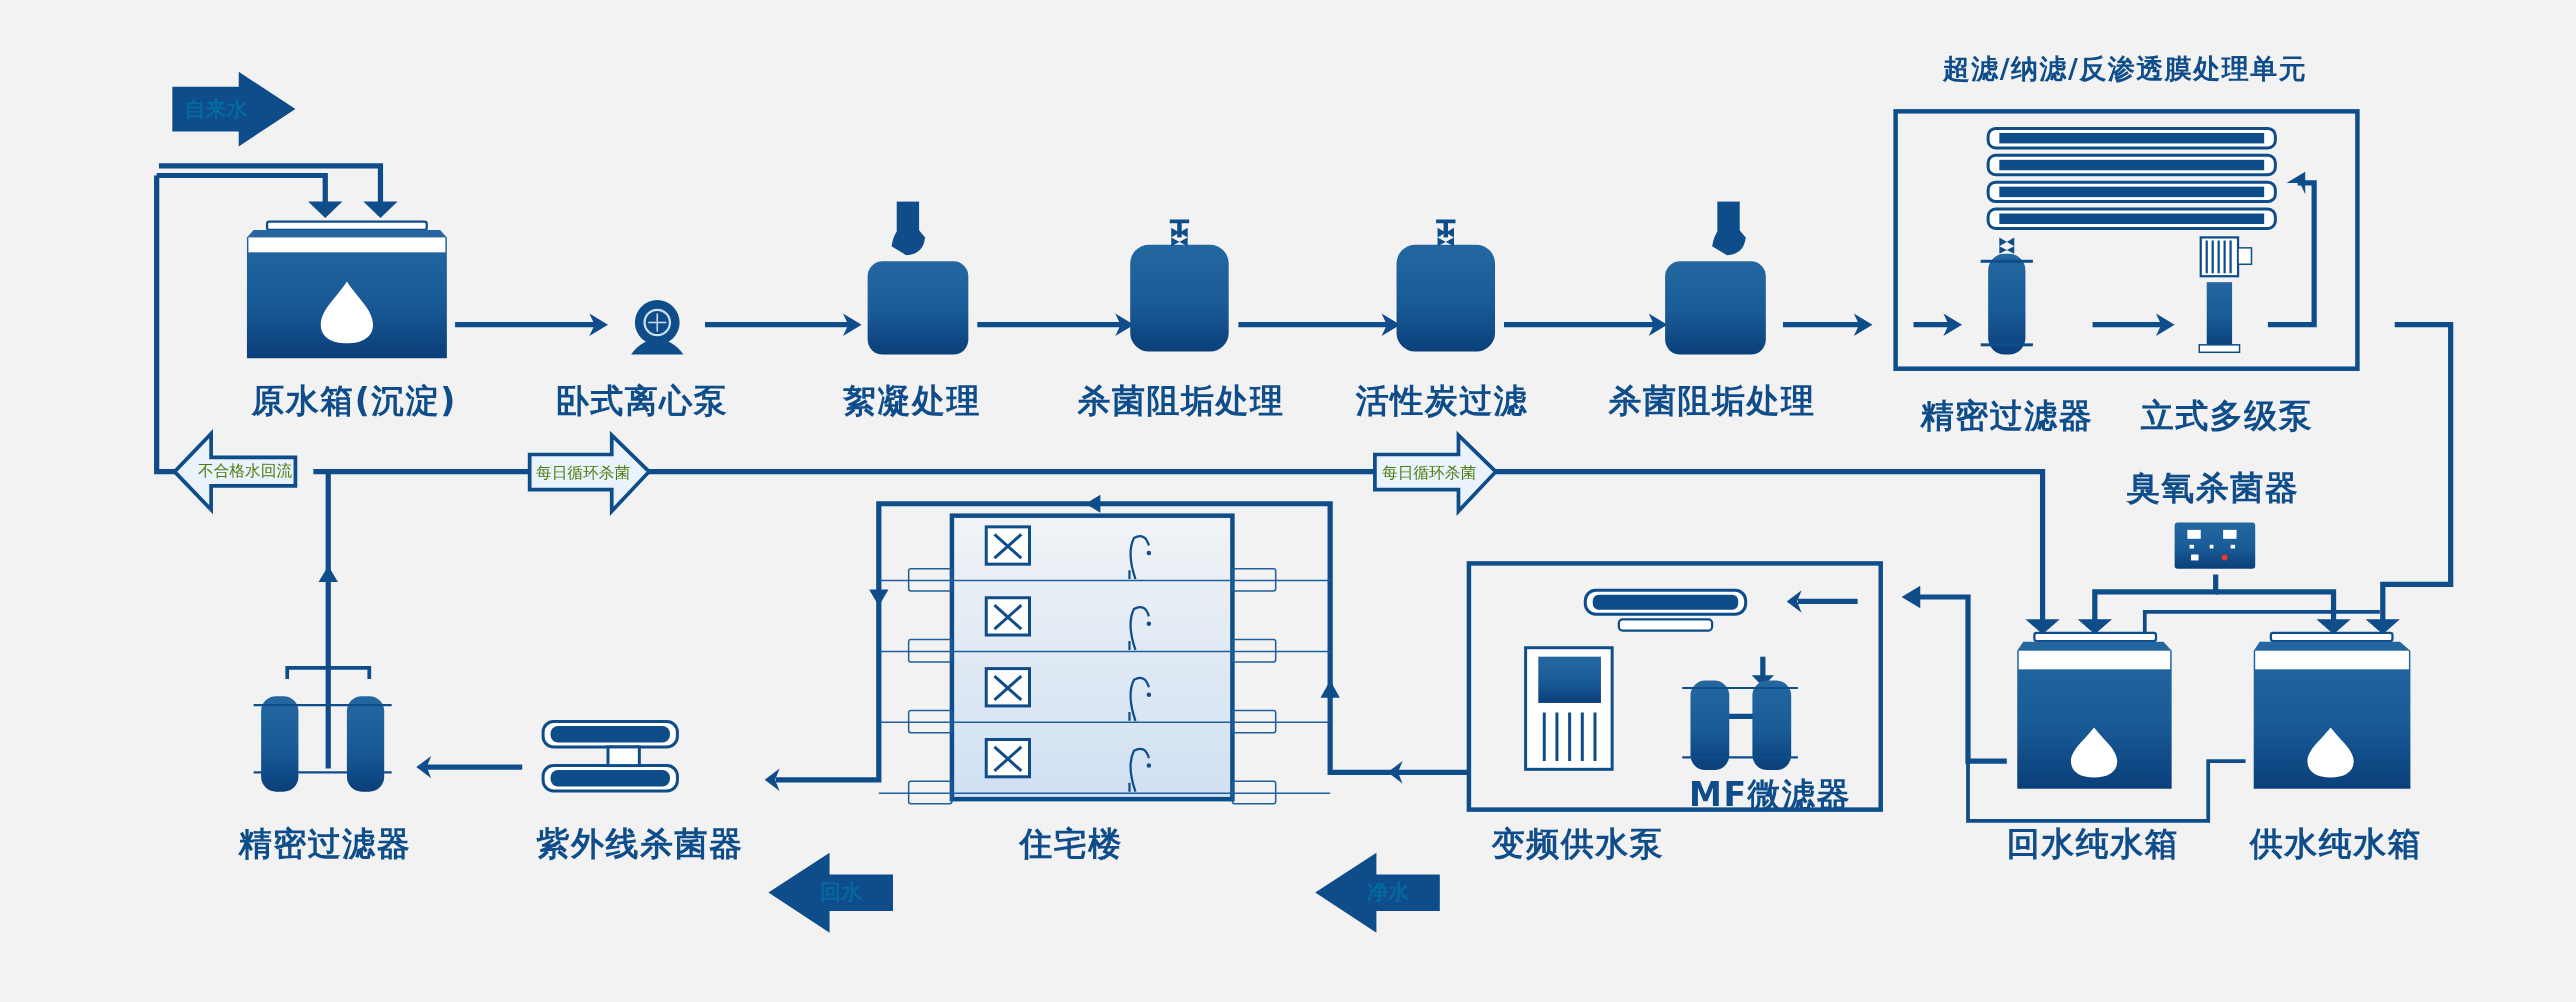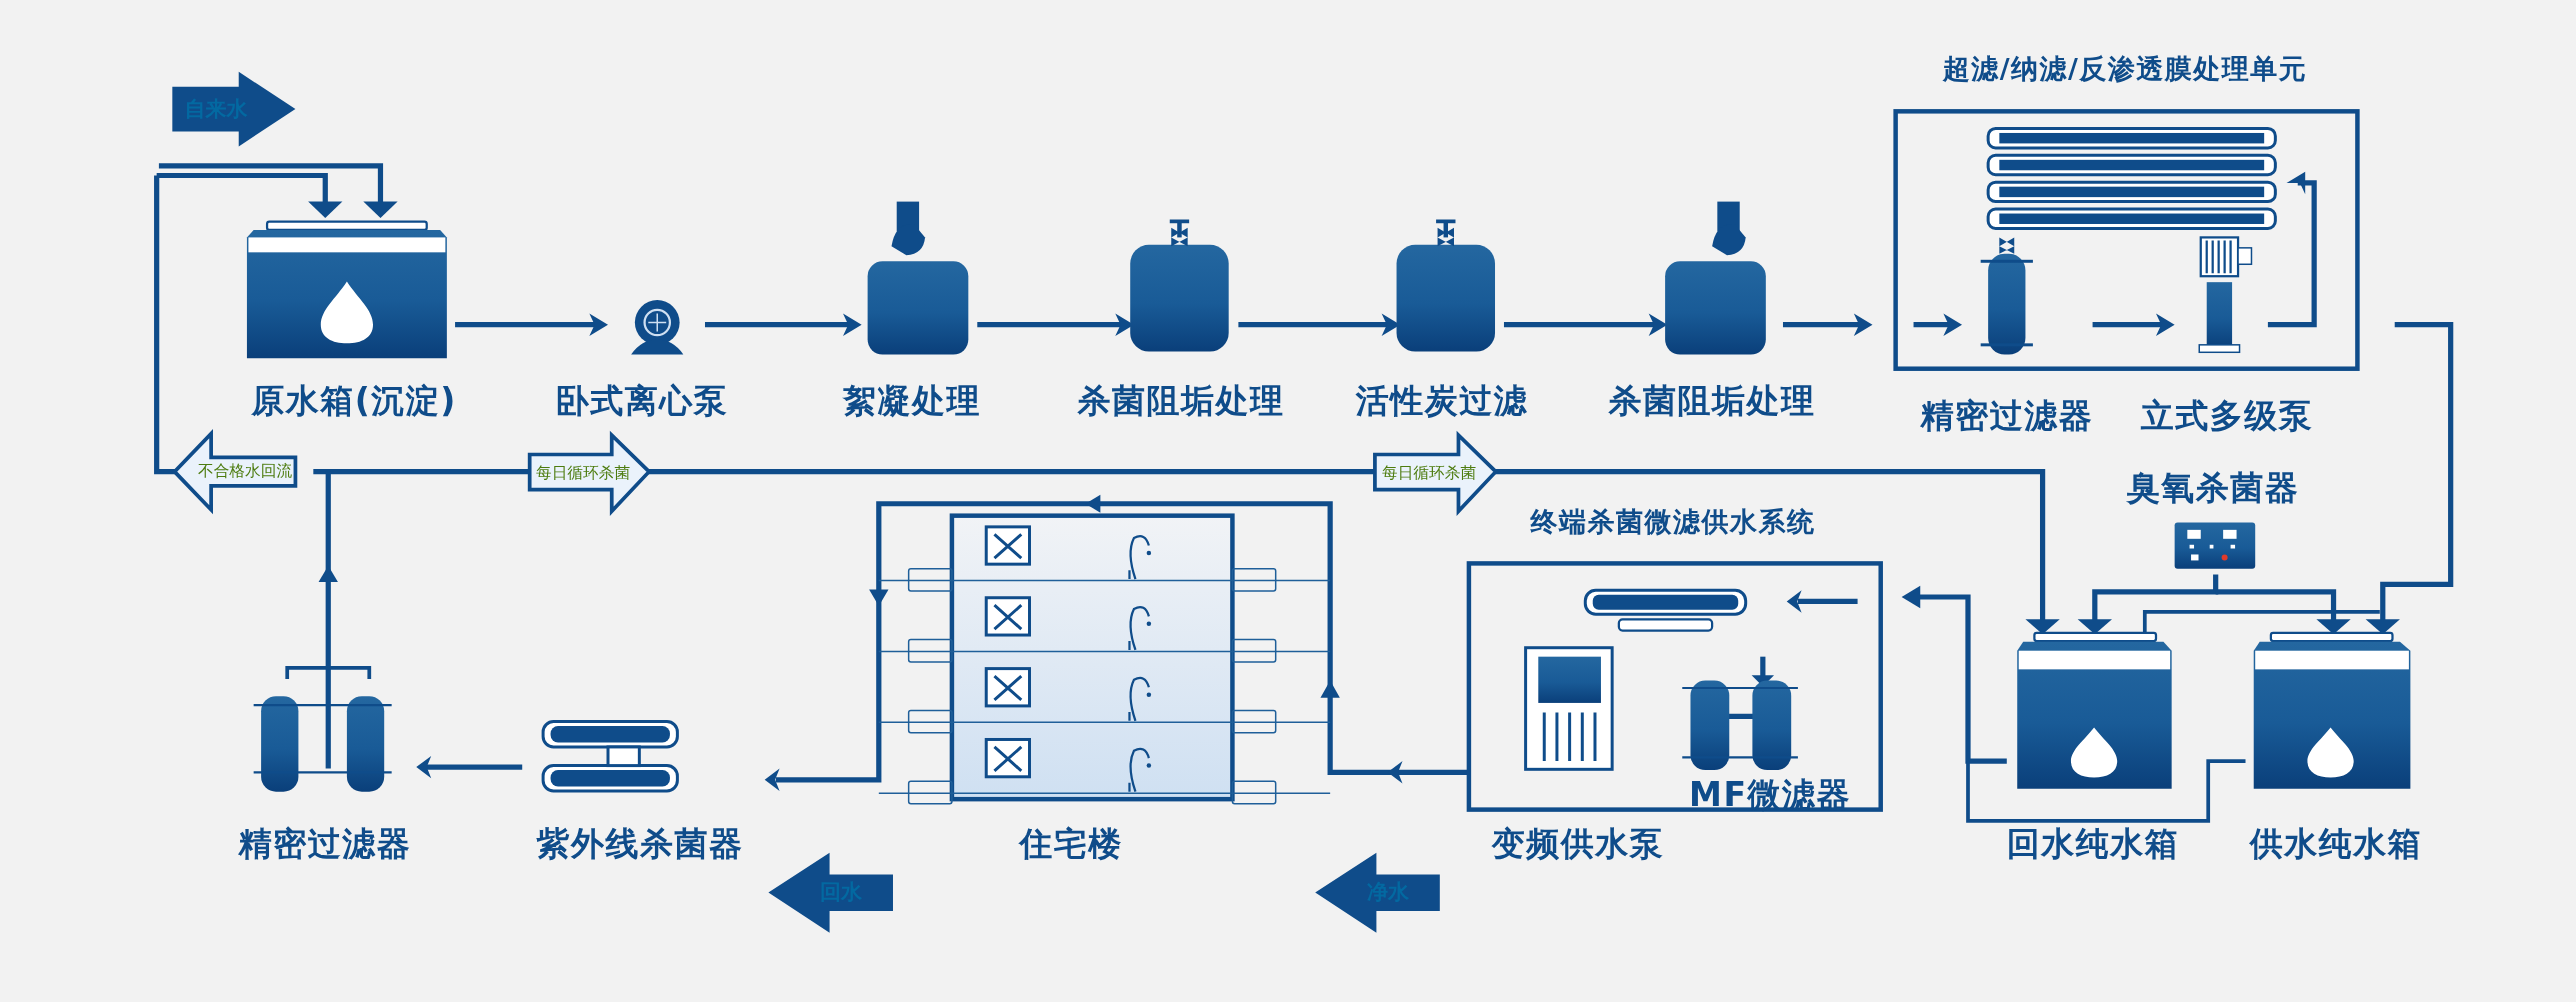--- a/index.html
+++ b/index.html
@@ -283,21 +283,20 @@
   </svg>
 
   <div class="arrow-text" style="left:216px;top:109px;">自来水</div>
   <div class="arrow-text" style="left:841px;top:892px;">回水</div>
   <div class="arrow-text" style="left:1388px;top:892px;">净水</div>
   <div class="hollow-text" style="left:245px;top:471px;">不合格水回流</div>
   <div class="hollow-text" style="left:583px;top:473px;">每日循环杀菌</div>
   <div class="hollow-text" style="left:1429px;top:473px;">每日循环杀菌</div>
 
   <div class="lbl title" style="left:2125px;top:51px;">超滤/纳滤/反渗透膜处理单元</div>
-  <div class="lbl title" style="left:1673px;top:504px;">终端杀菌微滤供水系统</div>
 
   <div class="lbl" style="left:354px;top:379px;">原水箱(沉淀)</div>
   <div class="lbl" style="left:642px;top:379px;">卧式离心泵</div>
   <div class="lbl" style="left:912px;top:379px;">絮凝处理</div>
   <div class="lbl" style="left:1181px;top:379px;">杀菌阻垢处理</div>
   <div class="lbl" style="left:1442px;top:379px;">活性炭过滤</div>
   <div class="lbl" style="left:1712px;top:379px;">杀菌阻垢处理</div>
 
   <div class="lbl" style="left:2007px;top:394px;">精密过滤器</div>
   <div class="lbl" style="left:2227px;top:394px;">立式多级泵</div>

